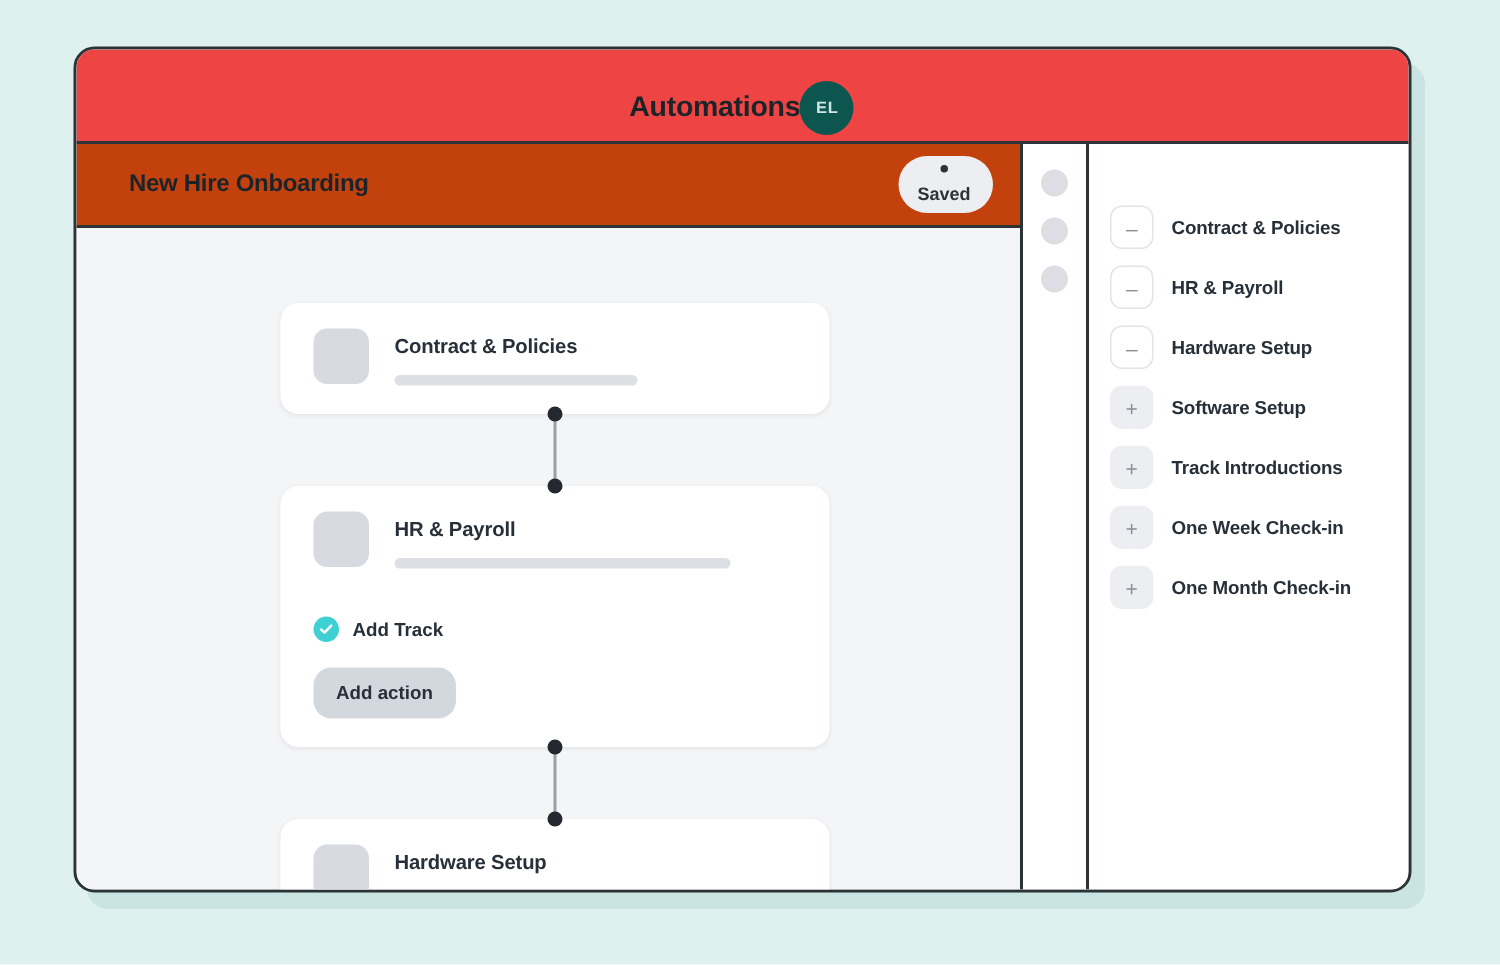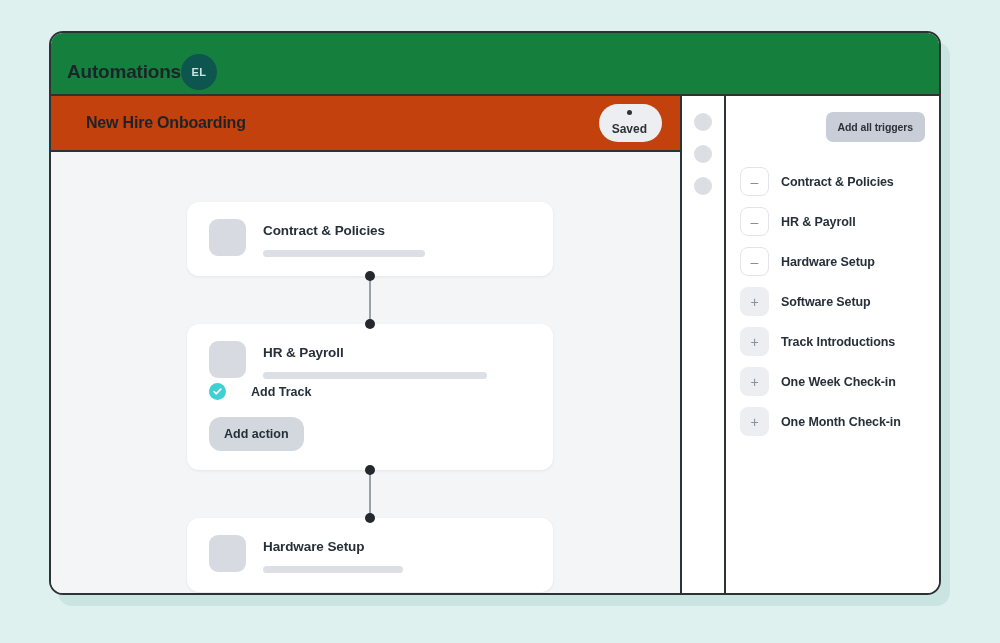--- a/index.html
+++ b/index.html
@@ -38,25 +38,25 @@
     border-radius: 14px;
     overflow: hidden;
     display: flex;
     flex-direction: column;
   }
 
   
   .topbar {
     height: 63px;
     flex: 0 0 63px;
-    background: #15803d;
+    background: #ef4444;
     border-bottom: 2px solid #2b3337;
     display: flex;
     align-items: center;
-    justify-content: flex-start;
+    justify-content: center;
     padding: 16px 17px 0 16px;
   }
 
   .app-title {
     font-size: 19px;
     font-weight: bold;
     color: #1d2429;
     letter-spacing: -0.2px;
   }
 
@@ -185,22 +185,22 @@
     height: 7px;
     border-radius: 4px;
     background: #dcdfe4;
     margin-top: 12px;
   }
 
   
   .add-track-row {
     display: flex;
     align-items: center;
-    gap: 25px;
-    margin-top: 4px;
+    gap: 9px;
+    margin-top: 32px;
   }
   .check-icon {
     width: 17px;
     height: 17px;
     flex: 0 0 17px;
     border-radius: 50%;
     background: #3fd0d4;
     display: flex;
     align-items: center;
     justify-content: center;
@@ -429,23 +429,20 @@
     </div>
 
     <div class="rail-col">
       <span class="rail-dot"></span>
       <span class="rail-dot"></span>
       <span class="rail-dot"></span>
     </div>
 
     <div class="triggers-col">
 
-      <div class="add-all-row">
-        <button class="add-all-btn">Add all triggers</button>
-      </div>
 
       <ul class="trigger-list">
         <li class="trigger-item">
           <span class="trigger-toggle added">–</span>
           <span class="trigger-label">Contract &amp; Policies</span>
         </li>
         <li class="trigger-item">
           <span class="trigger-toggle added">–</span>
           <span class="trigger-label">HR &amp; Payroll</span>
         </li>

